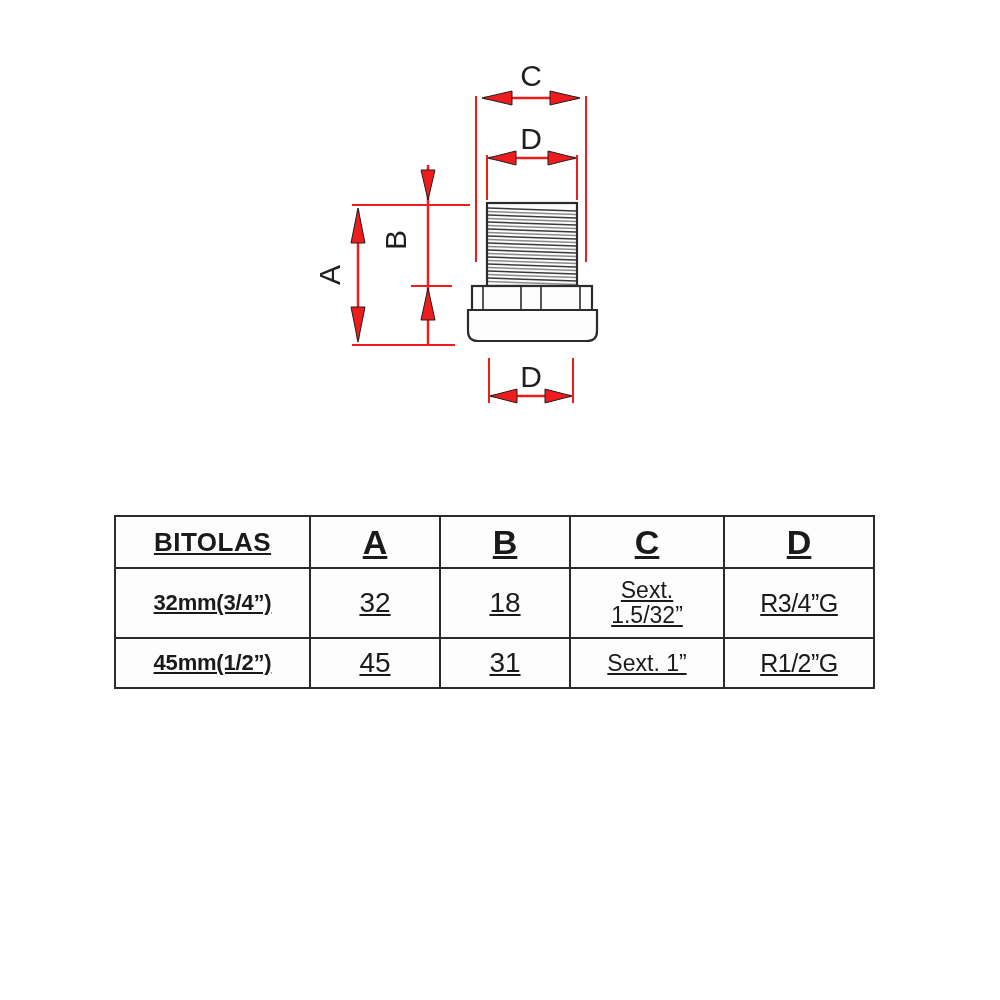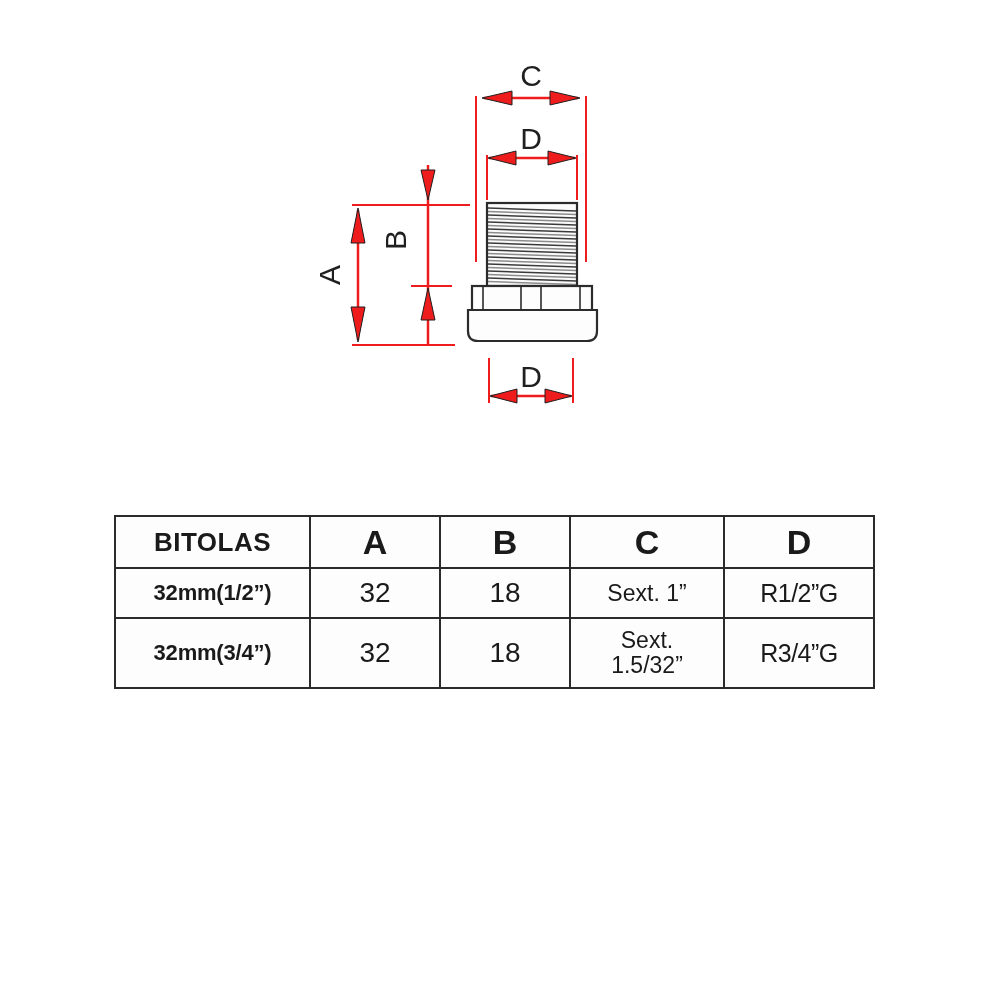--- a/index.html
+++ b/index.html
@@ -45,20 +45,21 @@
     position: absolute;
     left: 114px;
     top: 515px;
     width: 759px;
   }
   table.spec {
     border-collapse: collapse;
     width: 759px;
     table-layout: fixed;
     background: #fdfdfd;
+    text-decoration: underline;
   }
   table.spec col.c-bitolas { width: 195px; }
   table.spec col.c-a       { width: 130px; }
   table.spec col.c-b       { width: 130px; }
   table.spec col.c-c       { width: 154px; }
   table.spec col.c-d       { width: 150px; }
 
   table.spec th,
   table.spec td {
     border: 2px solid #2b2b2b;
@@ -223,32 +224,32 @@
       <thead>
         <tr>
           <th class="h-bitolas">BITOLAS</th>
           <th class="h-letter">A</th>
           <th class="h-letter">B</th>
           <th class="h-letter">C</th>
           <th class="h-letter">D</th>
         </tr>
       </thead>
       <tbody>
-        <tr class="r-short">
-          <td class="cell-bitolas">32mm(1/2”)</td>
-          <td class="cell-num">32</td>
-          <td class="cell-num">18</td>
-          <td class="cell-c">Sext.  1”</td>
-          <td class="cell-d">R1/2”G</td>
-        </tr>
         <tr class="r-tall">
           <td class="cell-bitolas">32mm(3/4”)</td>
           <td class="cell-num">32</td>
           <td class="cell-num">18</td>
           <td class="cell-c">Sext.
 1.5/32”</td>
           <td class="cell-d">R3/4”G</td>
         </tr>
+        <tr class="r-short">
+          <td class="cell-bitolas">45mm(1/2”)</td>
+          <td class="cell-num">45</td>
+          <td class="cell-num">31</td>
+          <td class="cell-c">Sext.  1”</td>
+          <td class="cell-d">R1/2”G</td>
+        </tr>
       </tbody>
     </table>
   </div>
 
 </div>
 
 </body></html>

